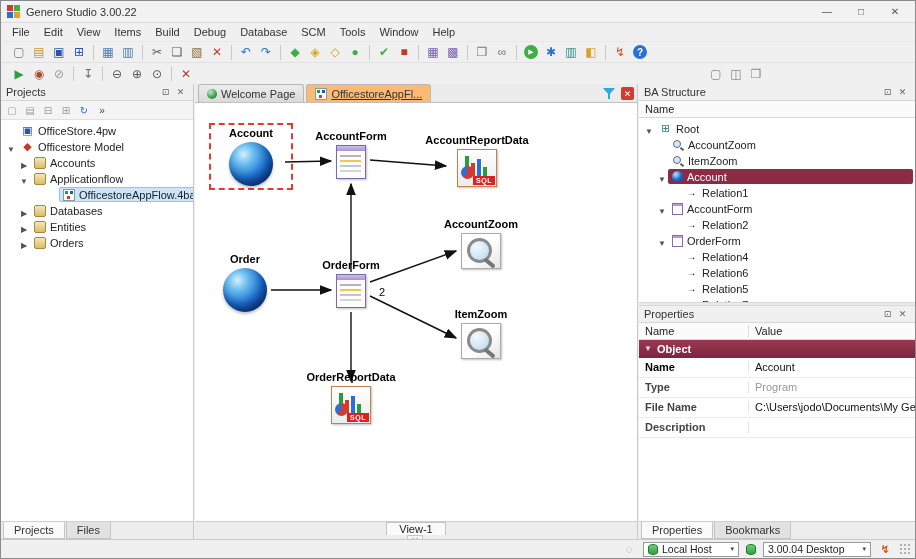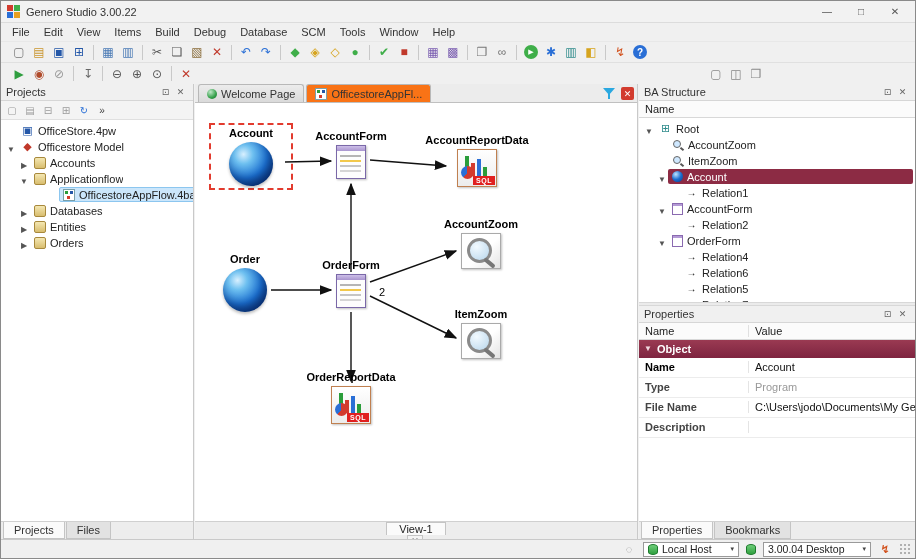--- a/index.html
+++ b/index.html
@@ -91,21 +91,21 @@
   .btab.active{background:#fafafa;}
 
   
   #center{left:194px;top:83px;width:443px;bottom:19px;display:flex;flex-direction:column;
           background:#fff;border-right:1px solid #c9c9c9;box-sizing:border-box;}
   #etabbar{height:19px;display:flex;align-items:flex-end;background:#ececec;
            border-bottom:1px solid #c0c0c0;padding:0 3px;box-sizing:border-box;}
   .etab{height:17px;display:flex;align-items:center;gap:4px;padding:0 8px;margin-right:2px;
         border:1px solid #b8b8b8;border-bottom:none;border-radius:3px 3px 0 0;
         background:linear-gradient(#ececec,#dadada);font-size:11px;color:#333;}
-  .etab.active{background:#f97316;}
+  .etab.active{background:#fdba74;text-decoration:underline;}
   #etab-actions{margin-left:auto;display:flex;align-items:center;gap:5px;padding-bottom:2px;}
   .icon-funnel{width:13px;height:13px;position:relative;}
   .icon-funnel::before{content:"";position:absolute;left:0;top:1px;border-left:6px solid transparent;
                        border-right:6px solid transparent;border-top:7px solid #2aa8e0;}
   .icon-funnel::after{content:"";position:absolute;left:5px;top:6px;width:2px;height:6px;background:#2aa8e0;}
   .icon-closebox{width:13px;height:13px;background:#d23b2e;color:#fff;font-size:9px;font-weight:bold;
                  display:flex;align-items:center;justify-content:center;border-radius:2px;}
   #canvas{flex:1;position:relative;background:#fff;overflow:hidden;}
   #viewbar{height:17px;display:flex;align-items:center;background:#ededed;border-top:1px solid #d0d0d0;padding:0 2px;flex-direction:column;}
   #viewbar .vtab{height:15px;display:flex;align-items:center;padding:0 12px;font-size:11px;

